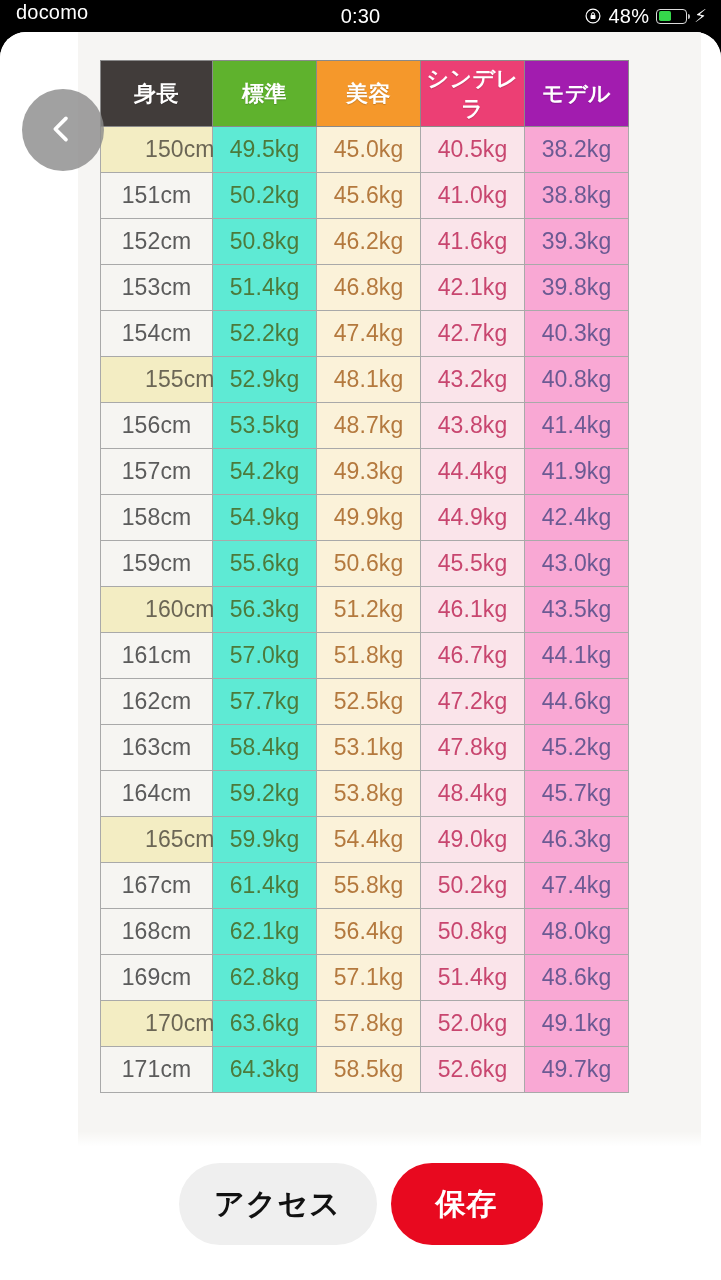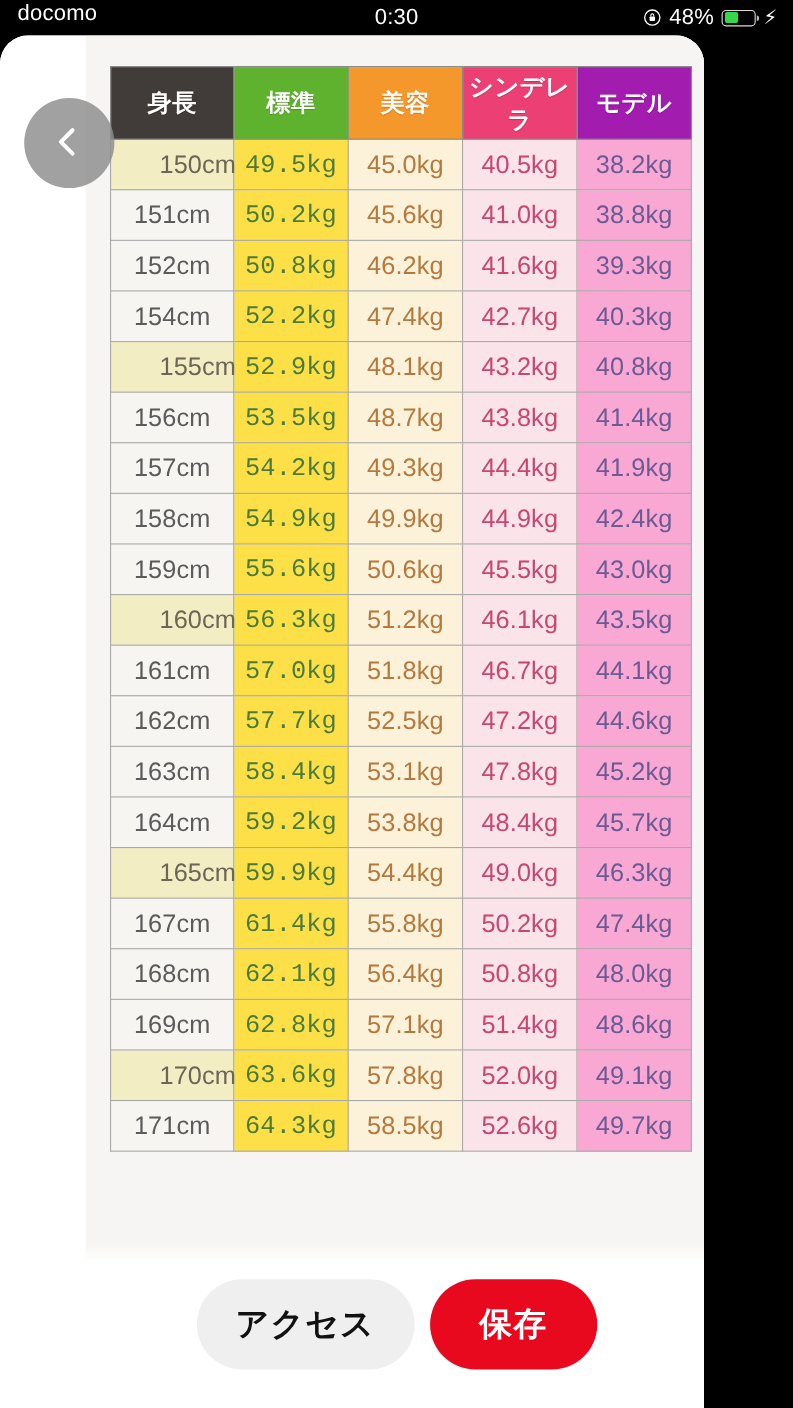--- a/index.html
+++ b/index.html
@@ -43,21 +43,21 @@
   }
   .battery::after{
     content:""; position:absolute; right:-4px; top:4.3px;
     width:2.4px; height:5px; background:#bdbdbd; border-radius:0 2px 2px 0;
   }
   .battery span{ display:block; height:100%; background:#35d74b; border-radius:1.8px; }
   .bolt{ font-size:18px; line-height:1; }
 
   
   #app{
-    position:absolute; top:32px; left:0; width:640px; height:1248px;
+    position:absolute; top:32px; left:0; width:721px; height:1248px;
     background:#fff;
     border-radius:26px 26px 0 0;
     overflow:hidden;
   }
 
   
   #image-viewport{
     position:absolute; top:0; left:0; width:721px; height:1117px;
     background:#fff;
     overflow:hidden;
@@ -107,21 +107,21 @@
   #weight-table td{
     height:46px;
     font-size:23px;
     text-align:center;
     border:1.1px solid #a9a9a9;
     font-weight:400;
     letter-spacing:.1px;
   }
   td.d-height{ background:#f6f5f2; color:#5b5b5b; }
   tr.mark td.d-height{ background:#f3edc3; color:#6b6655;padding-left:44px; }
-  td.d-std   { background:#fde047; color:#4c7a3b;font-family:Liberation Mono, monospace; }
+  td.d-std   { background:#5eead4; color:#4c7a3b; }
   td.d-beauty{ background:#fbf2d9; color:#b4793e; }
   td.d-cind  { background:#fae4ea; color:#c8466f; }
   td.d-model { background:#f9a8d4; color:#6b5a93;margin-left:32px; }
 
   
   #image-fade{
     position:absolute; left:78px; right:20px; bottom:0; height:18px;
     background:linear-gradient(to bottom, rgba(255,255,255,0), #ffffff 85%);
     pointer-events:none; z-index:20;
   }
@@ -219,20 +219,27 @@
             <td class="d-model">38.8kg</td>
           </tr>
           <tr>
             <td class="d-height">152cm</td>
             <td class="d-std">50.8kg</td>
             <td class="d-beauty">46.2kg</td>
             <td class="d-cind">41.6kg</td>
             <td class="d-model">39.3kg</td>
           </tr>
           <tr>
+            <td class="d-height">153cm</td>
+            <td class="d-std">51.4kg</td>
+            <td class="d-beauty">46.8kg</td>
+            <td class="d-cind">42.1kg</td>
+            <td class="d-model">39.8kg</td>
+          </tr>
+          <tr>
             <td class="d-height">154cm</td>
             <td class="d-std">52.2kg</td>
             <td class="d-beauty">47.4kg</td>
             <td class="d-cind">42.7kg</td>
             <td class="d-model">40.3kg</td>
           </tr>
           <tr class="mark">
             <td class="d-height">155cm</td>
             <td class="d-std">52.9kg</td>
             <td class="d-beauty">48.1kg</td>

